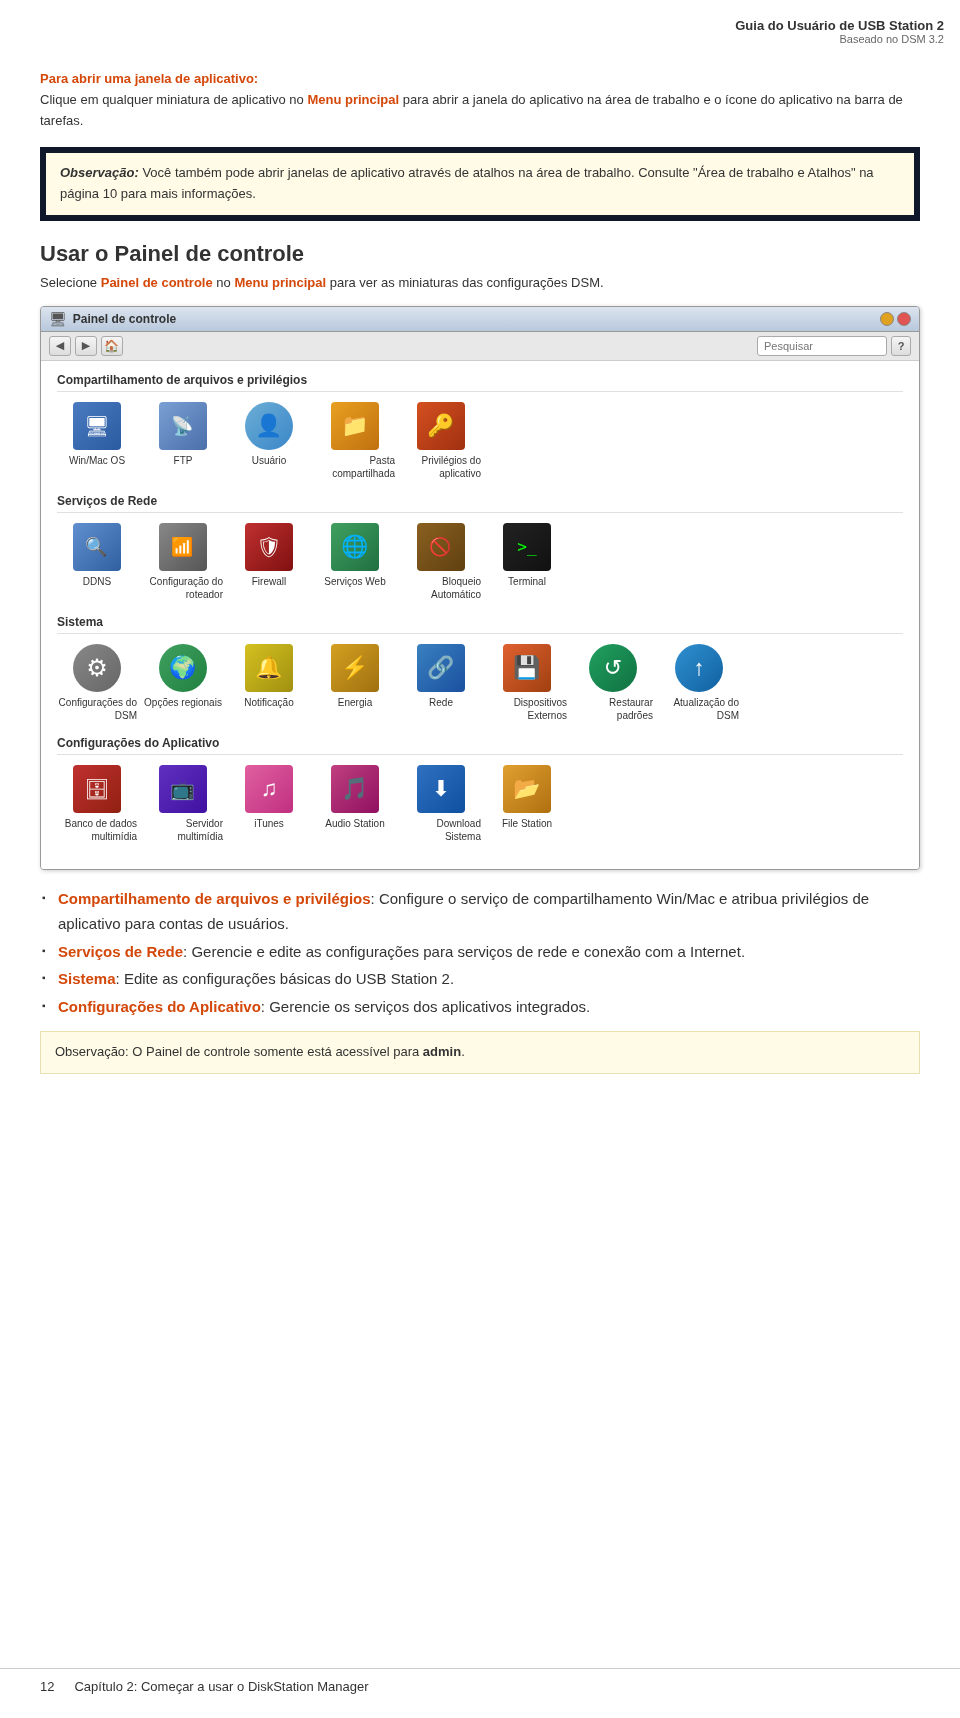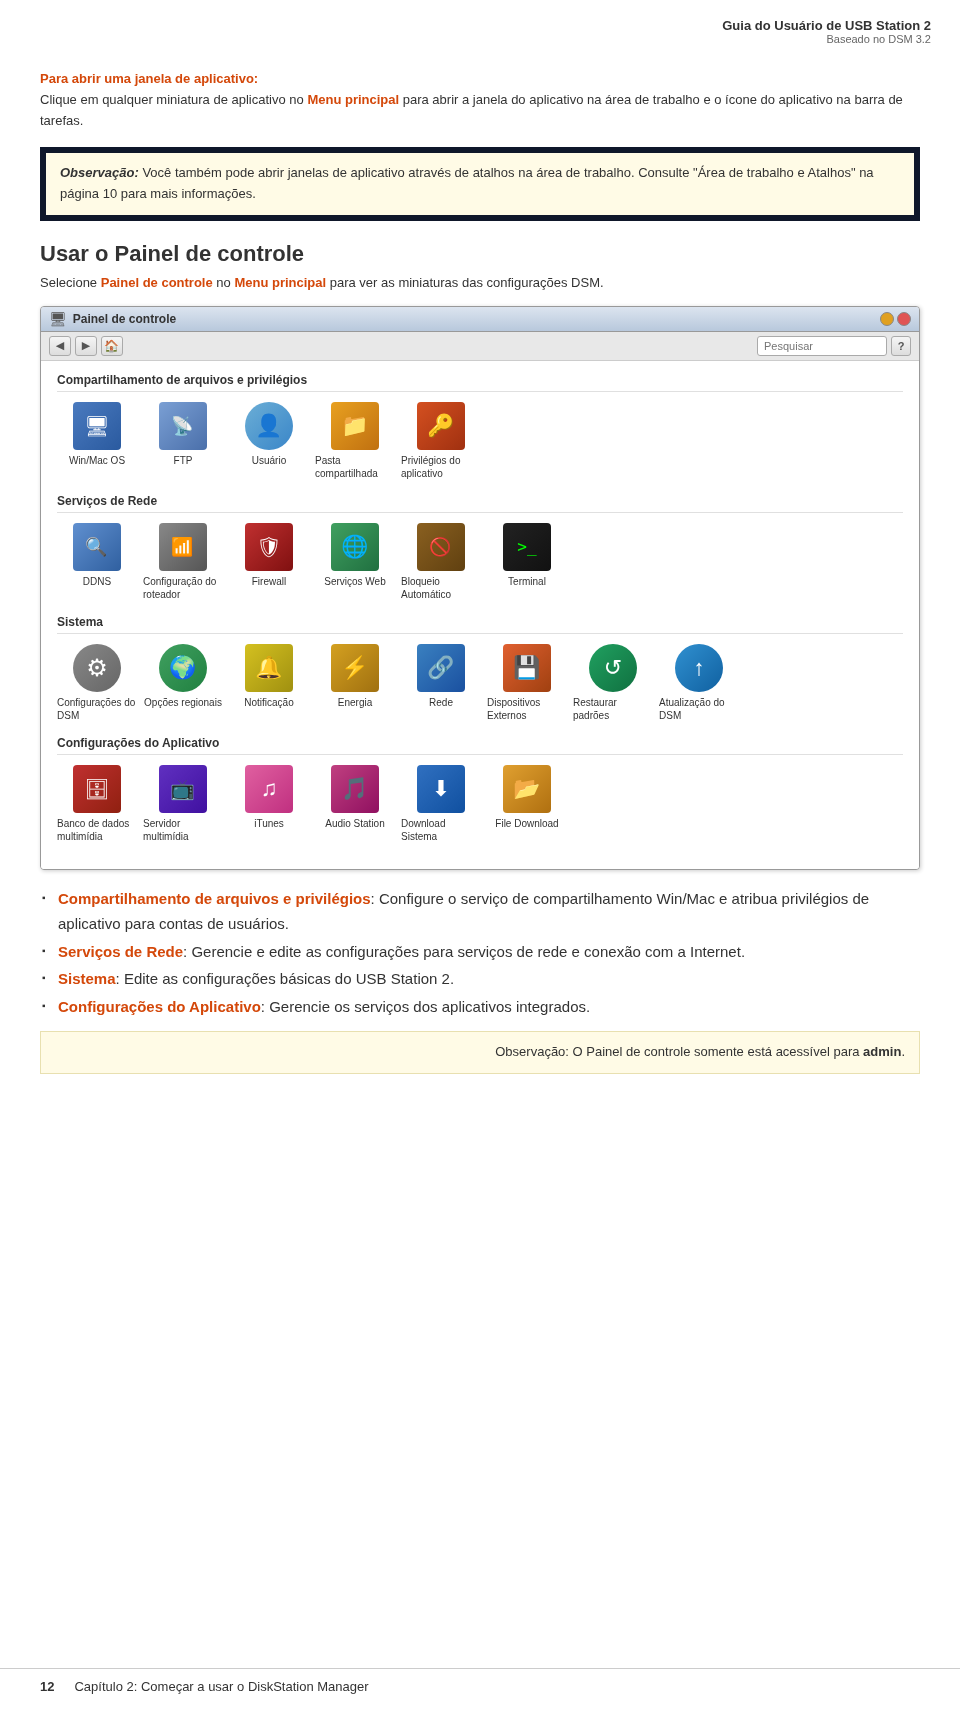--- a/index.html
+++ b/index.html
@@ -8,21 +8,21 @@
       font-size: 13px;
       background: #fff;
       color: #333;
       width: 960px;
       min-height: 1718px;
       position: relative;
     }
 
     .page-header {
       text-align: right;
-      padding: 18px 29px 4px 40px;
+      padding: 18px 16px 4px 40px;
       border-bottom: none;
     }
     .page-header .title-main {
       font-size: 13px;
       font-weight: bold;
       color: #333;
     }
     .page-header .title-sub {
       font-size: 11px;
       color: #666;
@@ -216,21 +216,21 @@
       width: 48px;
       height: 48px;
       margin-bottom: 4px;
       display: flex;
       align-items: center;
       justify-content: center;
       font-size: 28px;
     }
     .cp-icon-label {
       font-size: 10px;
-      text-align: left;
+      text-align: right;
       color: #333;
       line-height: 1.3;
     }
 
     
     .icon-winmac { background: linear-gradient(135deg, #4a7abf, #2a5a9f); border-radius: 4px; color: white; font-size: 20px; }
     .icon-ftp { background: linear-gradient(135deg, #7a9fd4, #4a6faa); border-radius: 4px; color: white; font-size: 18px; }
     .icon-user { background: linear-gradient(135deg, #6baed6, #3a86c8); border-radius: 50%; color: white; font-size: 22px; }
     .icon-folder { background: linear-gradient(135deg, #e8a020, #c07010); border-radius: 4px; color: white; font-size: 22px; }
     .icon-apppriv { background: linear-gradient(135deg, #d45020, #a03010); border-radius: 4px; color: white; font-size: 22px; }
@@ -288,38 +288,37 @@
     }
     .link-orange { color: #d4480a; font-weight: bold; }
 
     .note-box-bottom {
       background: #fffbe6;
       border: 1px solid #e8e0b0;
       padding: 10px 14px;
       margin: 12px 0;
       font-size: 13px;
       line-height: 1.6;
-      text-align: right;
     }
 
     
     .page-footer {
       position: absolute;
       bottom: 24px;
       left: 0;
       right: 0;
       display: flex;
       align-items: center;
       padding: 0 40px;
       border-top: 1px solid #ccc;
       padding-top: 10px;
     }
     .page-footer .page-num {
       font-size: 13px;
-      font-weight: bold;
+      font-weight: normal;
       color: #333;
       margin-right: 20px;
     }
     .page-footer .footer-text {
       font-size: 13px;
       color: #333;
     }
   </style>
 </head>
 <body>
@@ -486,21 +485,21 @@
             <div class="cp-icon-item">
               <div class="cp-icon-img icon-audiostation">🎵</div>
               <div class="cp-icon-label">Audio Station</div>
             </div>
             <div class="cp-icon-item">
               <div class="cp-icon-img icon-downloadstation">⬇</div>
               <div class="cp-icon-label">Download Sistema</div>
             </div>
             <div class="cp-icon-item">
               <div class="cp-icon-img icon-filestation">📂</div>
-              <div class="cp-icon-label">File Download</div>
+              <div class="cp-icon-label">File Station</div>
             </div>
           </div>
         </div>
       </div>
   </div>
 
   <div class="bottom-section">
     <ul class="bullet-list" id="bullet-list-container">
     <li><span class="link-orange">Compartilhamento de arquivos e privilégios</span><span>: Configure o serviço de compartilhamento Win/Mac e atribua privilégios de aplicativo para contas de usuários.</span></li>
         <li><span class="link-orange">Serviços de Rede</span><span>: Gerencie e edite as configurações para serviços de rede e conexão com a Internet.</span></li>

